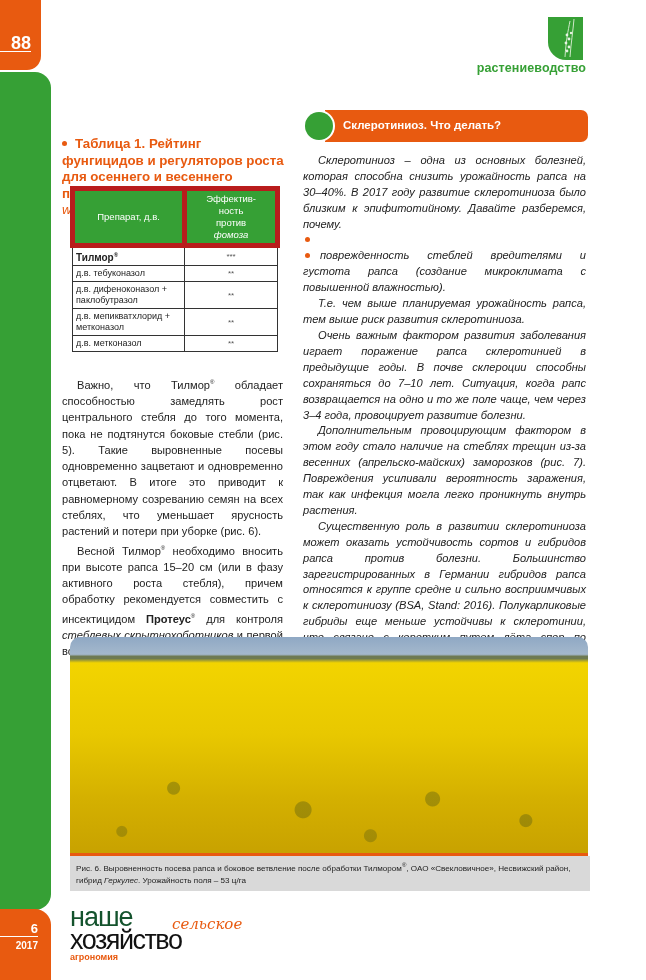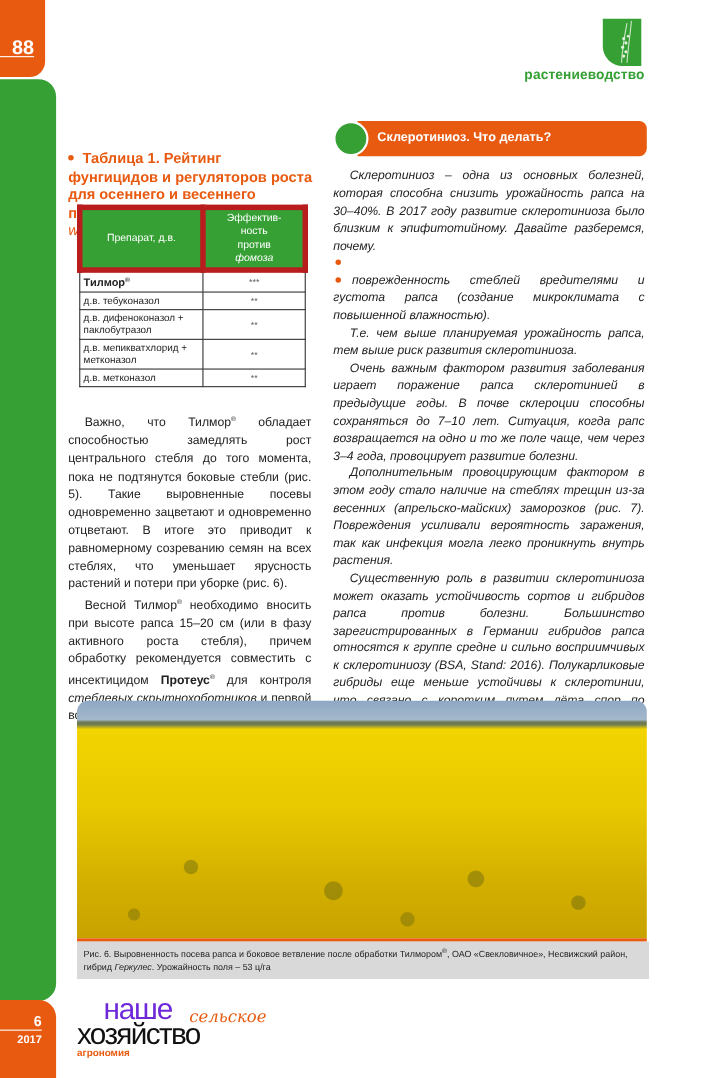--- a/index.html
+++ b/index.html
@@ -113,21 +113,21 @@
       radial-gradient(circle at 88% 85%, rgba(70,80,20,0.35) 0 6px, transparent 7px),
       radial-gradient(circle at 10% 90%, rgba(70,80,20,0.3) 0 5px, transparent 6px),
       radial-gradient(circle at 58% 92%, rgba(70,80,20,0.3) 0 6px, transparent 7px);
   }
   .photo-bar { position: absolute; left: 70px; top: 853px; width: 518px; height: 3px; background: #e85a10; }
   .caption {
     position: absolute; left: 70px; top: 856px; width: 510px; padding: 3px 4px 4px 6px;
     background: #d9d9d9; font-size: 8.1px; line-height: 12px; color: #222;
   }
   
-  .logo-nashe { position: absolute; left: 70px; top: 905px; font-size: 27px; letter-spacing: -1px; color: #6d28d9; font-family: "Liberation Sans Narrow", "Liberation Sans", sans-serif; line-height: 24px; margin-left: 24px; }
+  .logo-nashe { position: absolute; left: 70px; top: 905px; font-size: 27px; letter-spacing: -1px; color: #14532d; font-family: "Liberation Sans Narrow", "Liberation Sans", sans-serif; line-height: 24px; }
   .logo-hoz { position: absolute; left: 70px; top: 928px; font-size: 27px; letter-spacing: -1.5px; color: #111; line-height: 24px; }
   .logo-selskoe { position: absolute; left: 172px; top: 915px; font-size: 15px; color: #e85a10; font-style: italic; font-family: "DejaVu Serif", serif; }
   .logo-agro { position: absolute; left: 70px; top: 952px; font-size: 9px; font-weight: bold; color: #e85a10; }
 </style>
 </head>
 <body>
 
 <div class="band-orange-top"></div>
 <div class="band-green"></div>
 <div class="band-orange-bottom"></div>

